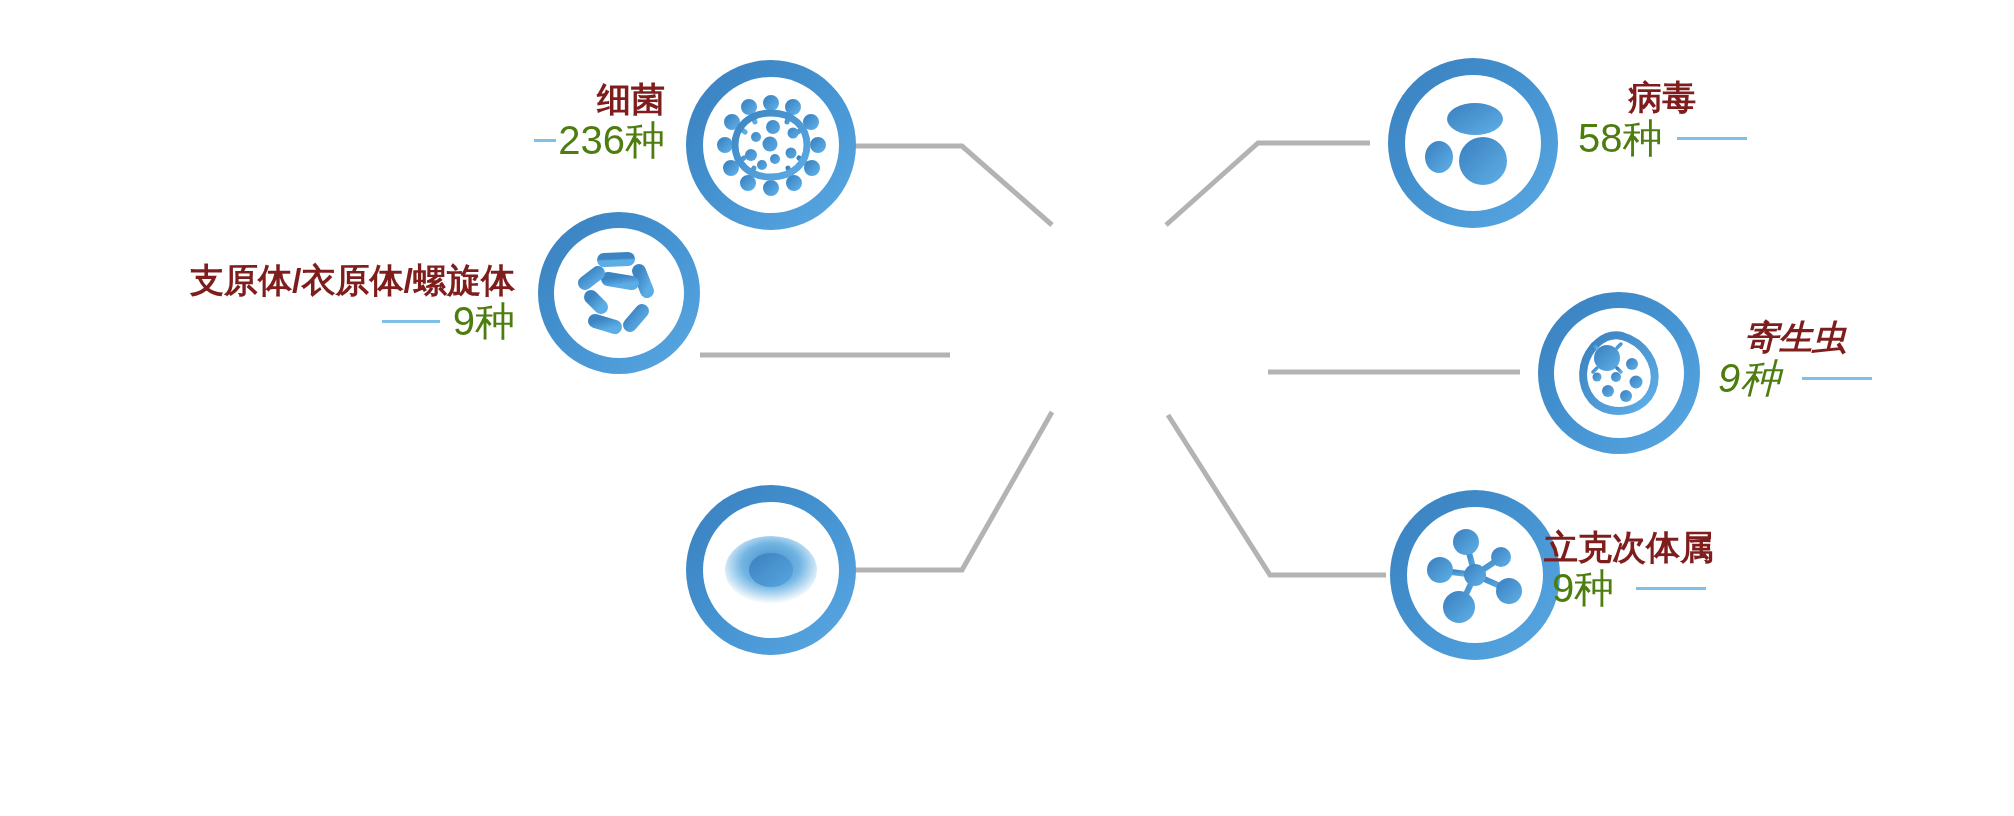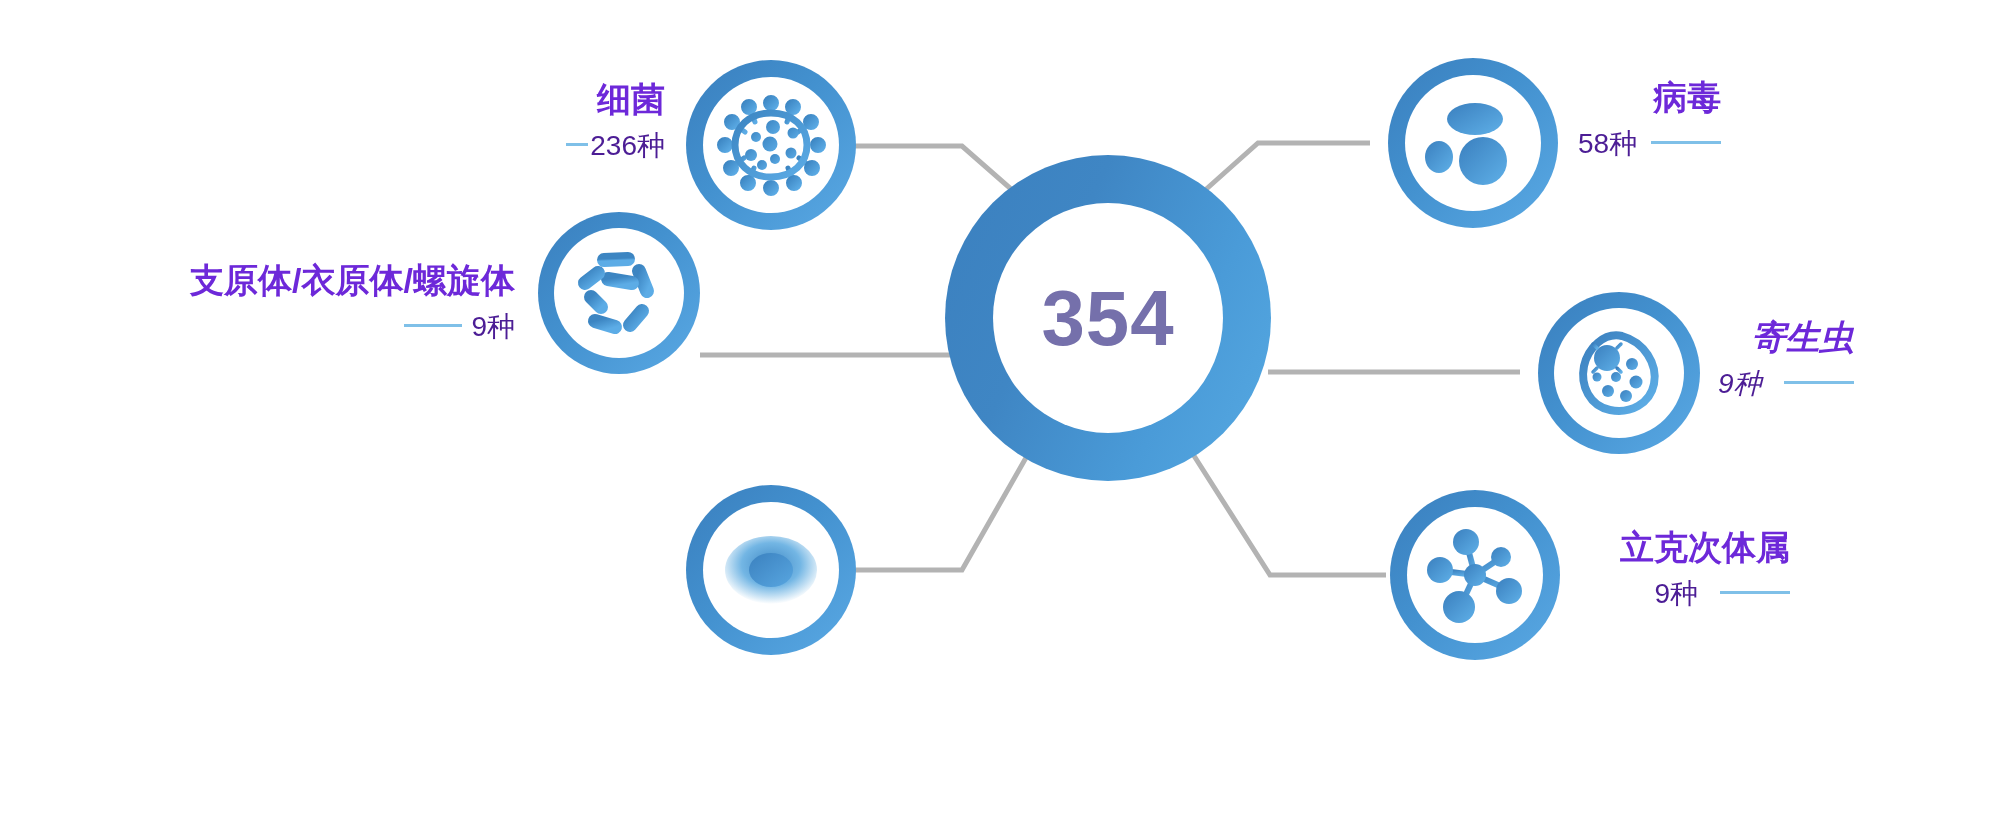--- a/index.html
+++ b/index.html
@@ -77,30 +77,30 @@
 
   
   .label {
     position: absolute;
     line-height: 1.12;
     white-space: nowrap;
   }
   .label-title {
     font-size: 34px;
     font-weight: bold;
-    color: #6d28d9;
+    color: #7f1d1d;
     display: block;
   }
   .label-count {
-    font-size: 28px;
-    color: #4c1d95;
+    font-size: 40px;
+    color: #4d7c0f;
     display: block;
-    margin-top: 12px;
-  }
-  .label-right { text-align: right; }
+    margin-top: 0;
+  }
+  .label-right { text-align: center; }
   .label-left  { text-align: right; }
 
   .dash {
     display: inline-block;
     height: 3px;
     background: #7fc0e8;
     vertical-align: middle;
     position: relative;
     top: -3px;
   }
@@ -127,25 +127,20 @@
       <path d="M852,570 L962,570 L1052,412"></path>
 
       <path d="M1370,143 L1258,143 L1166,225"></path>
 
       <path d="M1520,372 L1268,372"></path>
 
       <path d="M1386,575 L1270,575 L1168,415"></path>
     </g>
   </svg>
 
-  <div class="hub">
-    <div class="hub-inner">
-      <span class="hub-number">354</span>
-    </div>
-  </div>
 
   <div class="node" style="left:686px; top:60px; width:170px; height:170px;">
     <div class="node-inner" style="width:136px;height:136px;">
       <svg width="112" height="112" viewBox="0 0 112 112">
         <defs>
           <linearGradient id="gBact" x1="0" y1="0" x2="1" y2="1">
             <stop offset="0%" stop-color="#3c85c2"></stop>
             <stop offset="100%" stop-color="#5cacE6"></stop>
           </linearGradient>
         </defs>
@@ -336,20 +331,20 @@
           <circle cx="56" cy="56" r="11"></circle>
           <circle cx="47" cy="23" r="13"></circle>
           <circle cx="82" cy="38" r="10"></circle>
           <circle cx="90" cy="72" r="13"></circle>
           <circle cx="21" cy="51" r="13"></circle>
           <circle cx="40" cy="88" r="16"></circle>
         </g>
       </svg>
     </div>
   </div>
-  <div class="label label-right" style="left:1620px; top:528px;">
+  <div class="label label-right" style="left:1544px; top:528px;">
     <span class="label-title">立克次体属</span>
     <span class="label-count">
       <span>9种</span><span class="dash dash-lg dash-gap-rr"></span>
     </span>
   </div>
 
 </div>
 
 </body></html>

